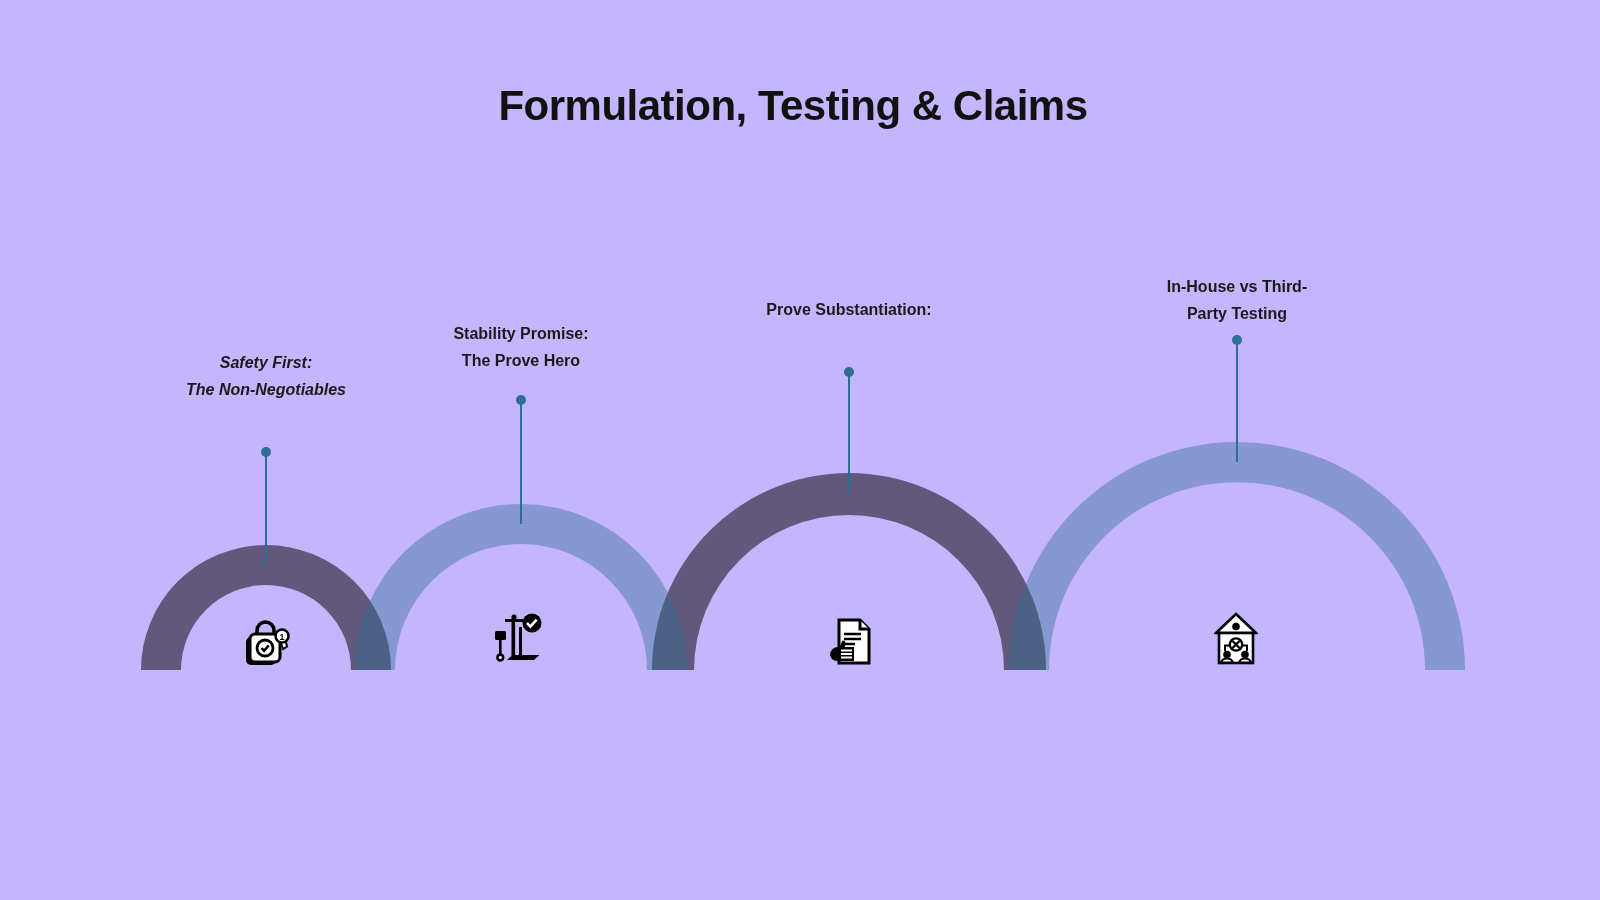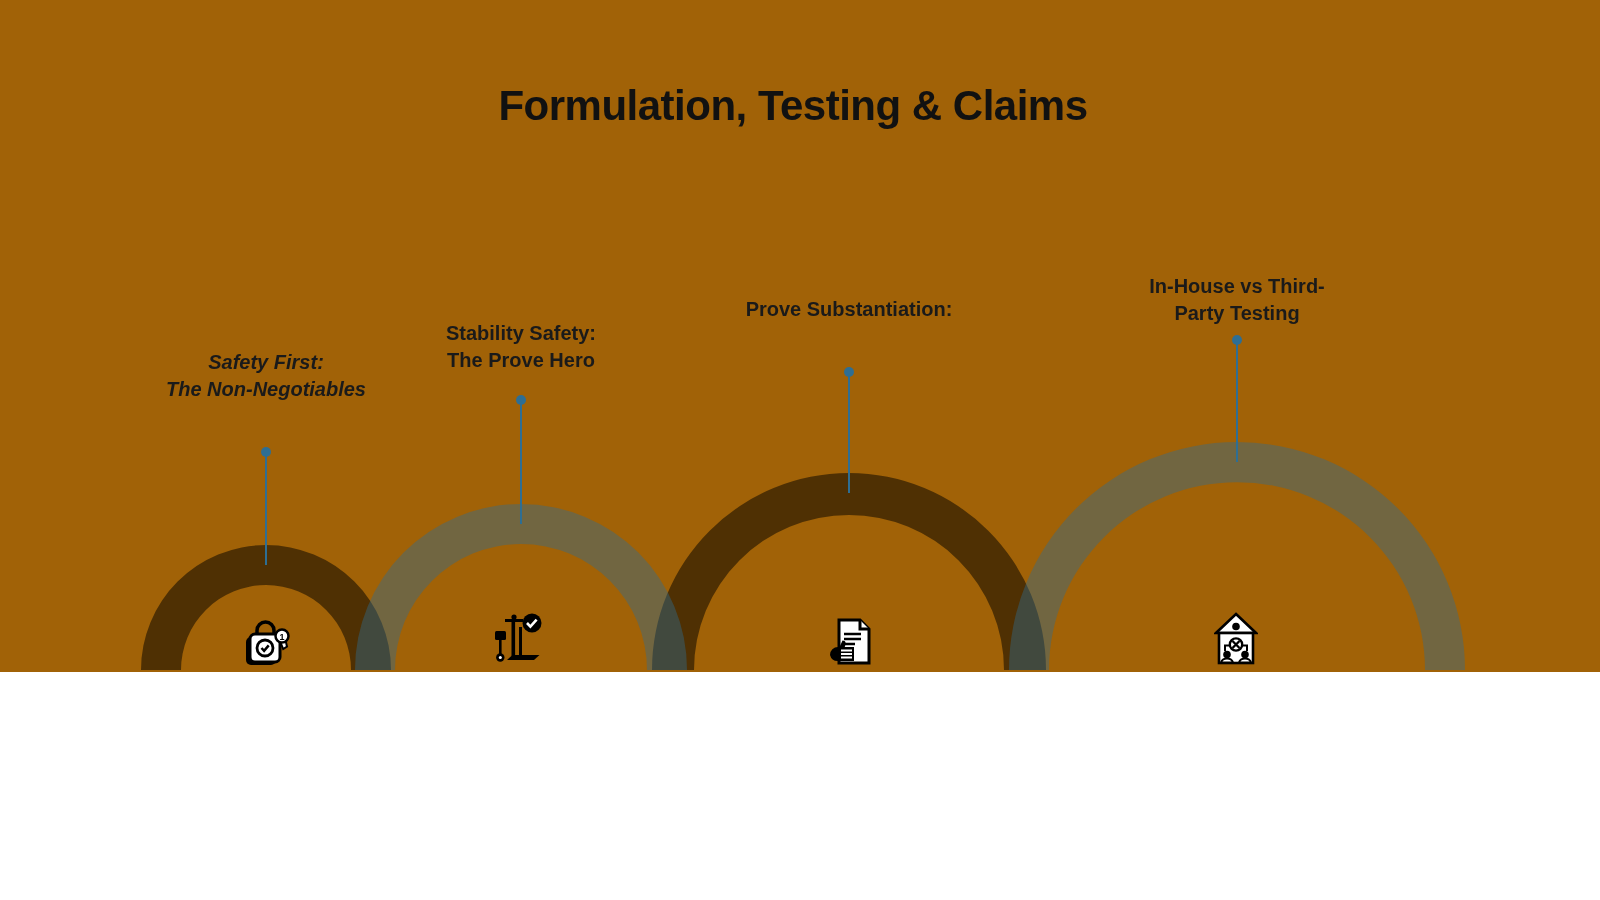--- a/index.html
+++ b/index.html
@@ -1,20 +1,20 @@
 <!DOCTYPE html>
 <html><head>
 <meta charset="utf-8">
 <style>
   html, body { margin: 0; padding: 0; background: #ffffff; }
   .stage {
     position: relative;
     width: 1600px;
-    height: 672px;
-    background: #a16207;
+    height: 900px;
+    background: #c4b5fd;
     overflow: hidden;
     font-family: "Liberation Sans", sans-serif;
   }
   .title {
     position: absolute;
     top: 82px;
     left: 0;
     width: 1586px;
     margin: 0;
     text-align: center;
@@ -25,21 +25,21 @@
   }
   .arch-svg {
     position: absolute;
     top: 0;
     left: 0;
   }
   .step-label {
     position: absolute;
     width: 380px;
     text-align: center;
-    font-size: 20px;
+    font-size: 16px;
     font-weight: 700;
     line-height: 27px;
     color: #1a1a1a;
   }
   .step-label span { display: block; }
   .label-1 { left: 76px;  top: 349px; font-style: italic; }
   .label-2 { left: 331px; top: 320px; }
   .label-3 { left: 659px; top: 296px; }
   .label-4 { left: 1047px; top: 273px; }
   .step-icon { position: absolute; }
@@ -73,21 +73,21 @@
 
     <line stroke-width="2" x1="1237" y1="340" x2="1237" y2="462" stroke="#2E6E93"></line>
     <circle cx="1237" cy="340" r="5" fill="#2E6E93"></circle>
   </svg>
 
   <div class="step-label label-1">
     <span>Safety First:</span>
     <span>The Non-Negotiables</span>
   </div>
   <div class="step-label label-2">
-    <span>Stability Safety:</span>
+    <span>Stability Promise:</span>
     <span>The Prove Hero</span>
   </div>
   <div class="step-label label-3">
     <span>Prove Substantiation:</span>
   </div>
   <div class="step-label label-4">
     <span>In-House vs Third-</span>
     <span>Party Testing</span>
   </div>
 

